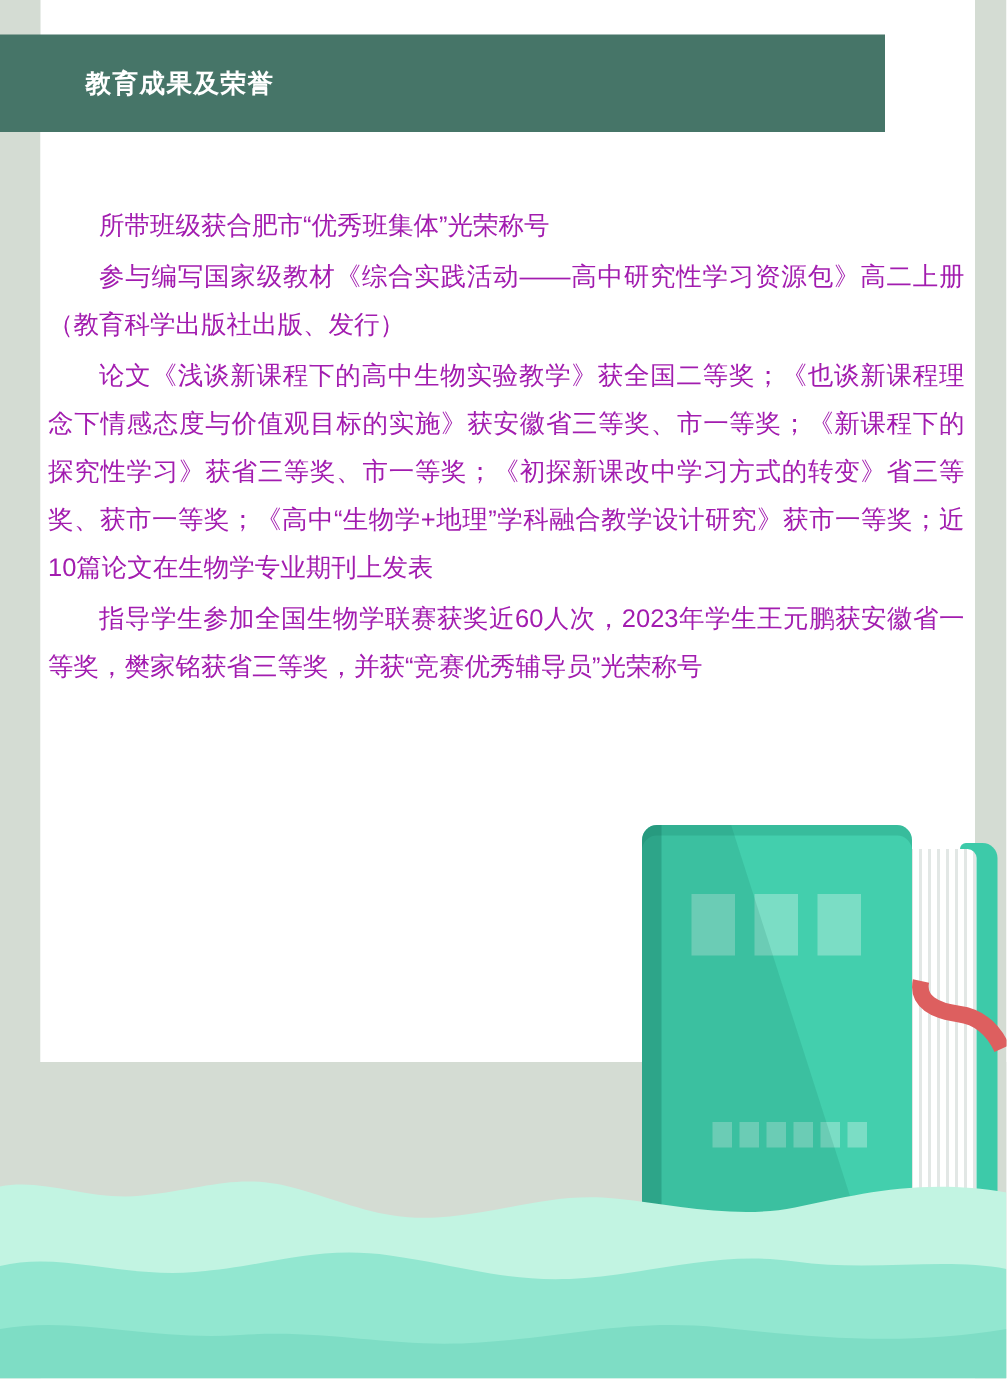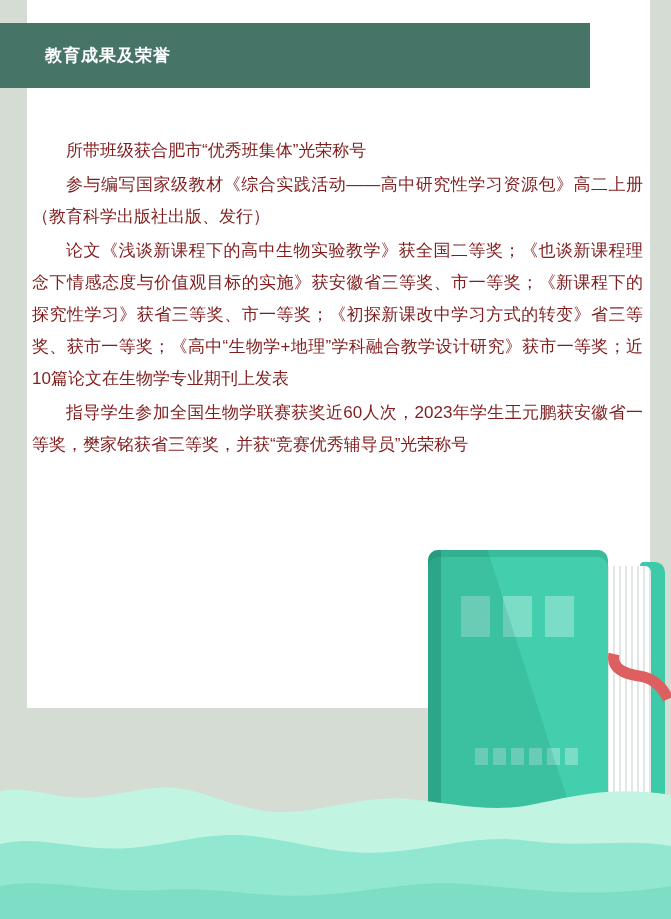--- a/index.html
+++ b/index.html
@@ -23,34 +23,34 @@
     position: absolute; left: 0; top: 23px;
     width: 590px; height: 65px;
     z-index: 3;
     display: flex; align-items: center;
   }
   .header-bar .title {
     color: #ffffff;
     font-size: 17px;
     font-weight: bold;
     letter-spacing: 1px;
-    padding-left: 45px;
+    padding-left: 57px;
   }
 
   
   .card {
     position: absolute; left: 27px; top: 88px;
     width: 623px; height: 620px;
     background: #ffffff;
     z-index: 1;
   }
   .card .text-block {
     position: absolute; left: 5px; top: 47px;
     width: 611px;
-    color: #7f1d1d;
+    color: #a21caf;
     font-size: 17px;
     line-height: 32px;
     text-align: justify;
   }
   .card .text-block p {
     text-indent: 2em;
     margin: 0 0 2px 0;
   }
 
   

